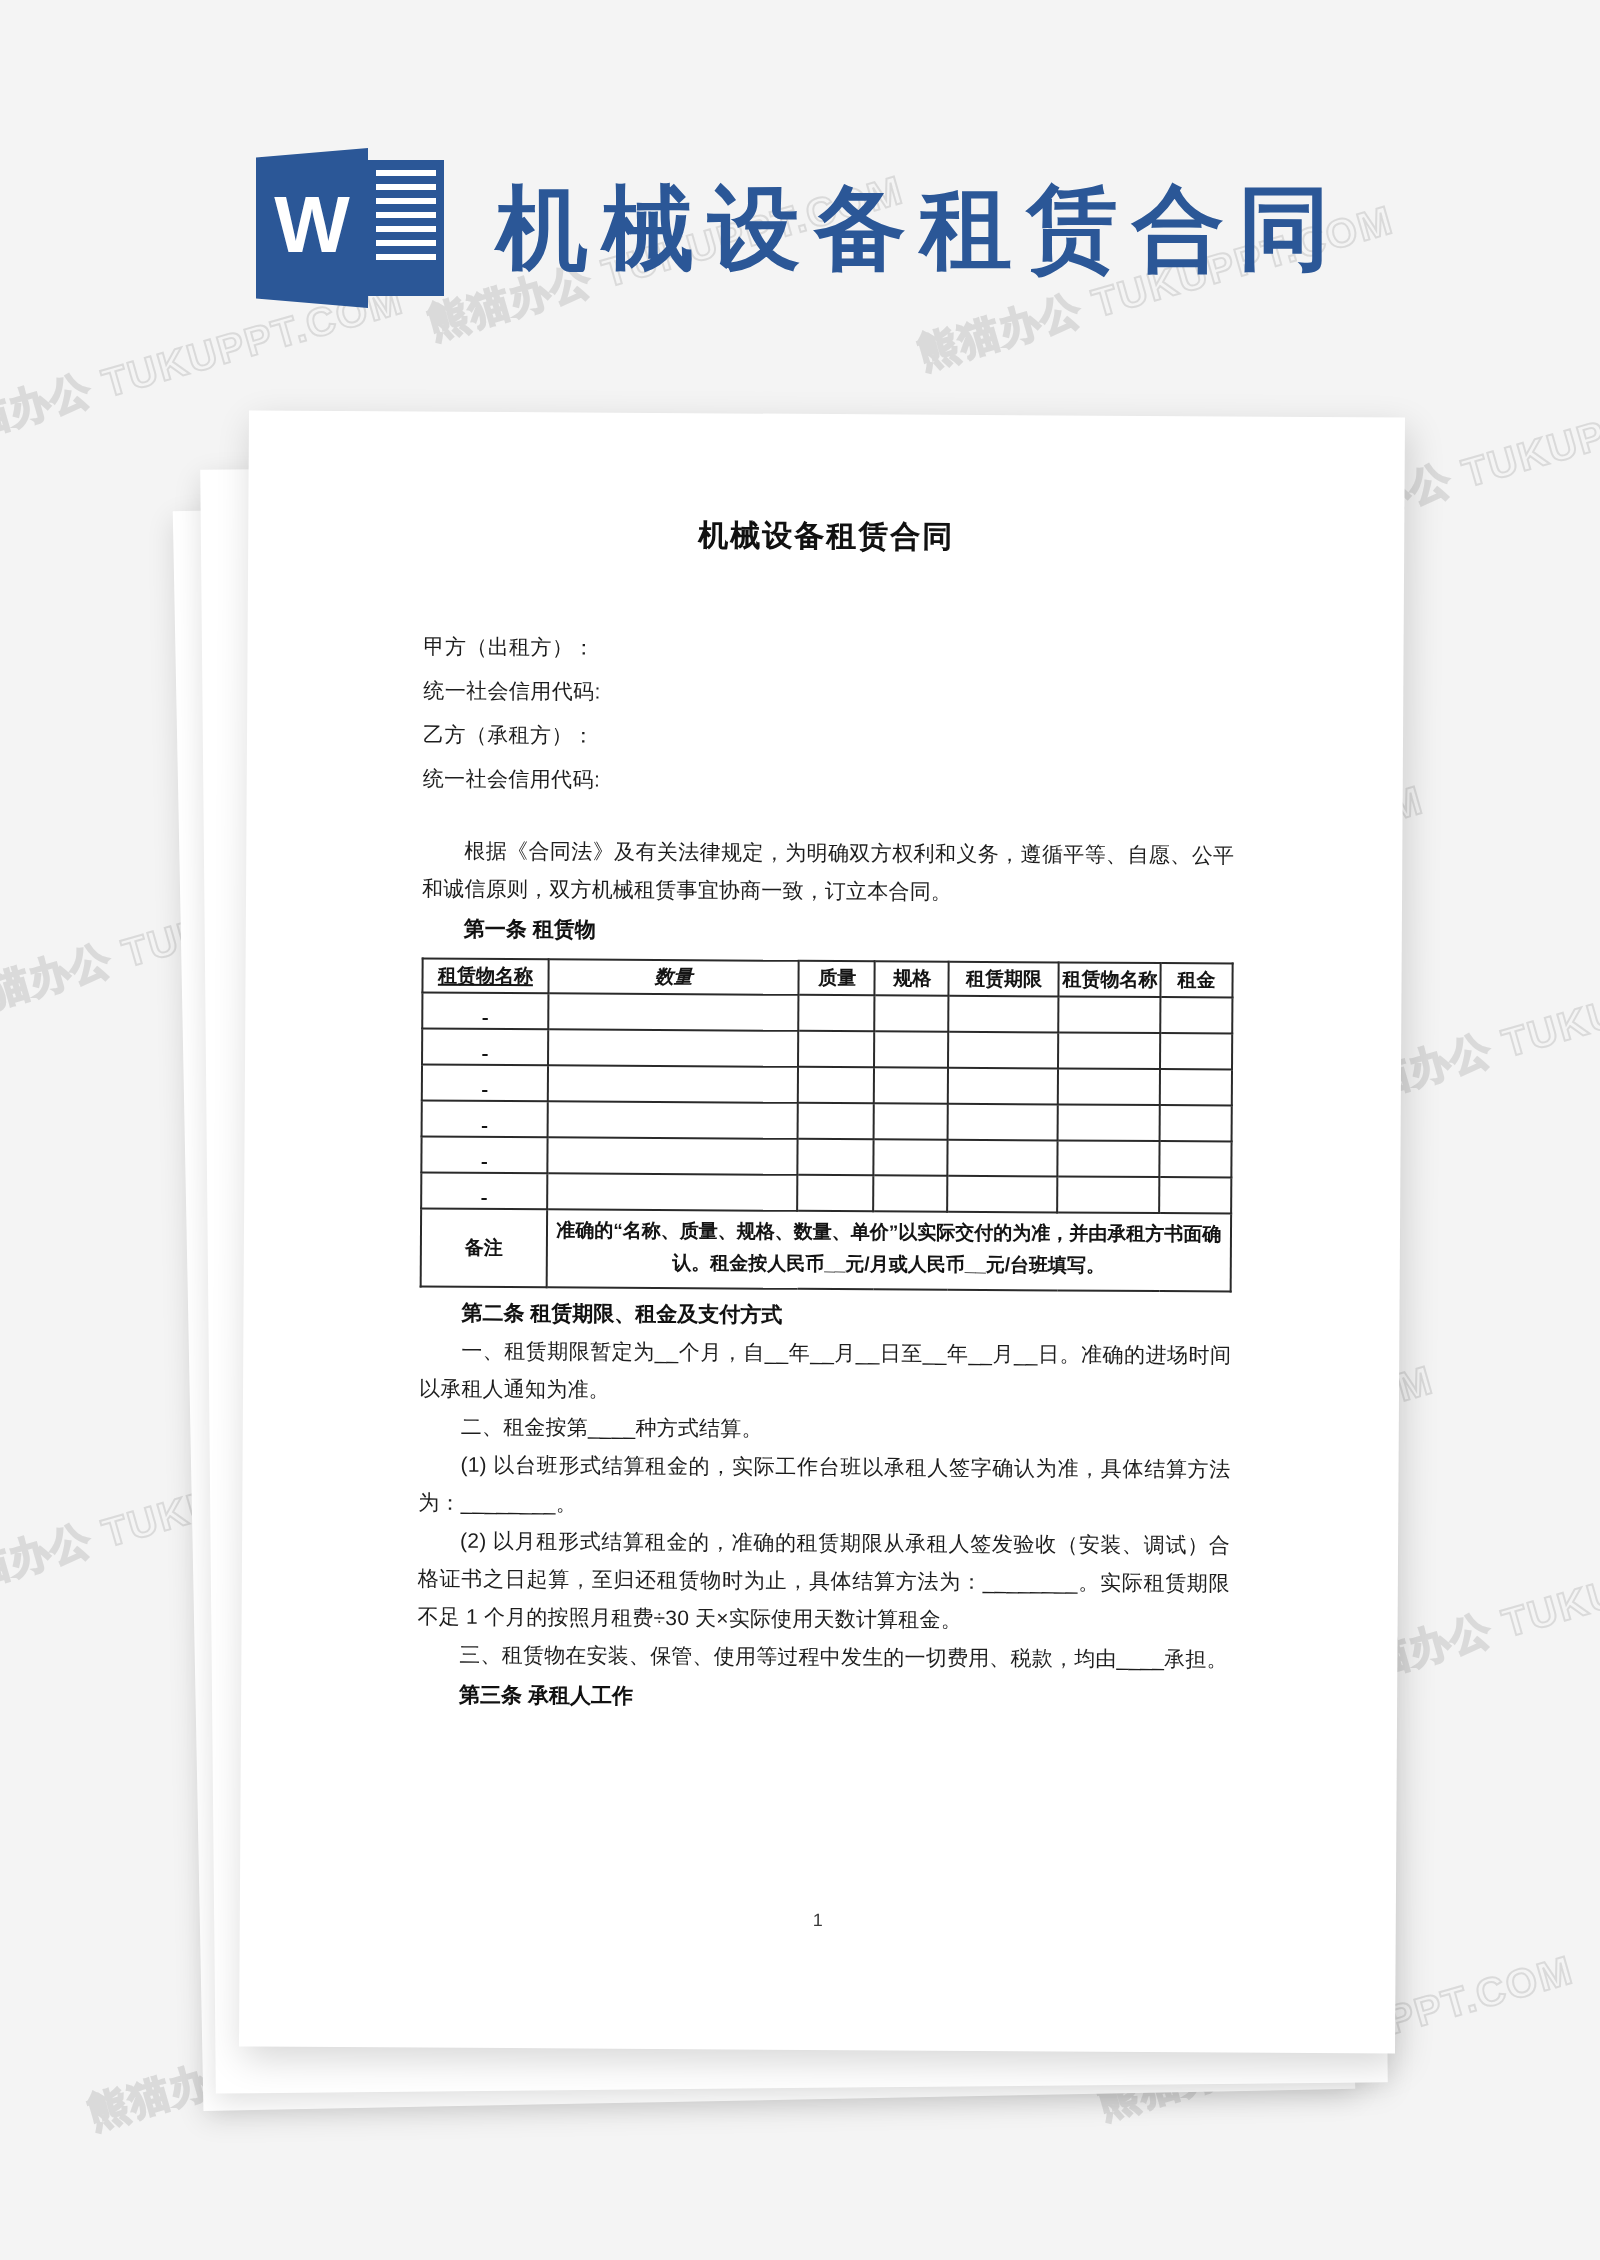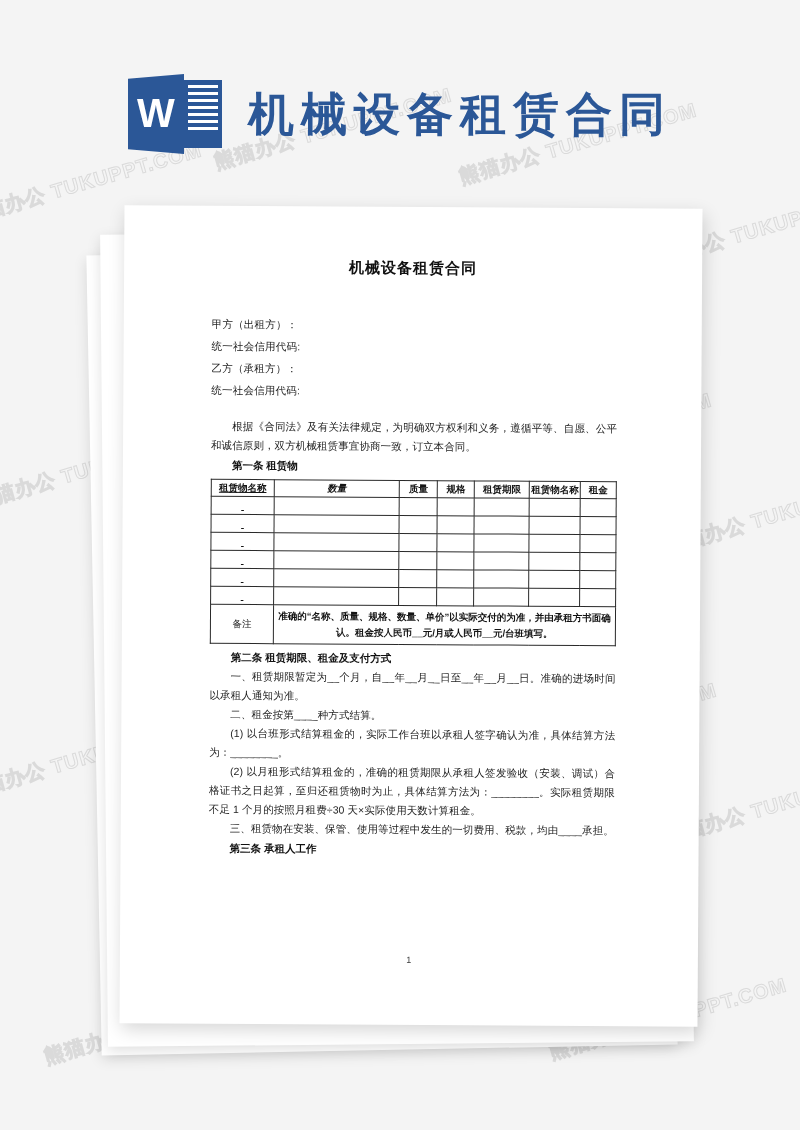--- a/index.html
+++ b/index.html
@@ -197,21 +197,21 @@
     border: 1px solid #2a2a2a;
     font-size: 9.5px;
     font-weight: 700;
     color: #141414;
     text-align: center;
     height: 16px;
     padding: 0 1px;
     font-family: "Liberation Sans", "DejaVu Sans", sans-serif;
   }
   #lease-table tr.body-row td { height: 17px; }
-  #lease-table td.note-label { font-weight: 400; }
+  #lease-table td.note-label { font-weight: 700; }
   #lease-table td.note-text {
     font-weight: 700;
     text-align: center;
     line-height: 16px;
     padding: 3px 4px;
     font-size: 9.5px;
   }
 
   .col-name  { width: 15.6%; text-decoration: underline; }
   .col-qty   { width: 31.8%; font-style: italic; }

